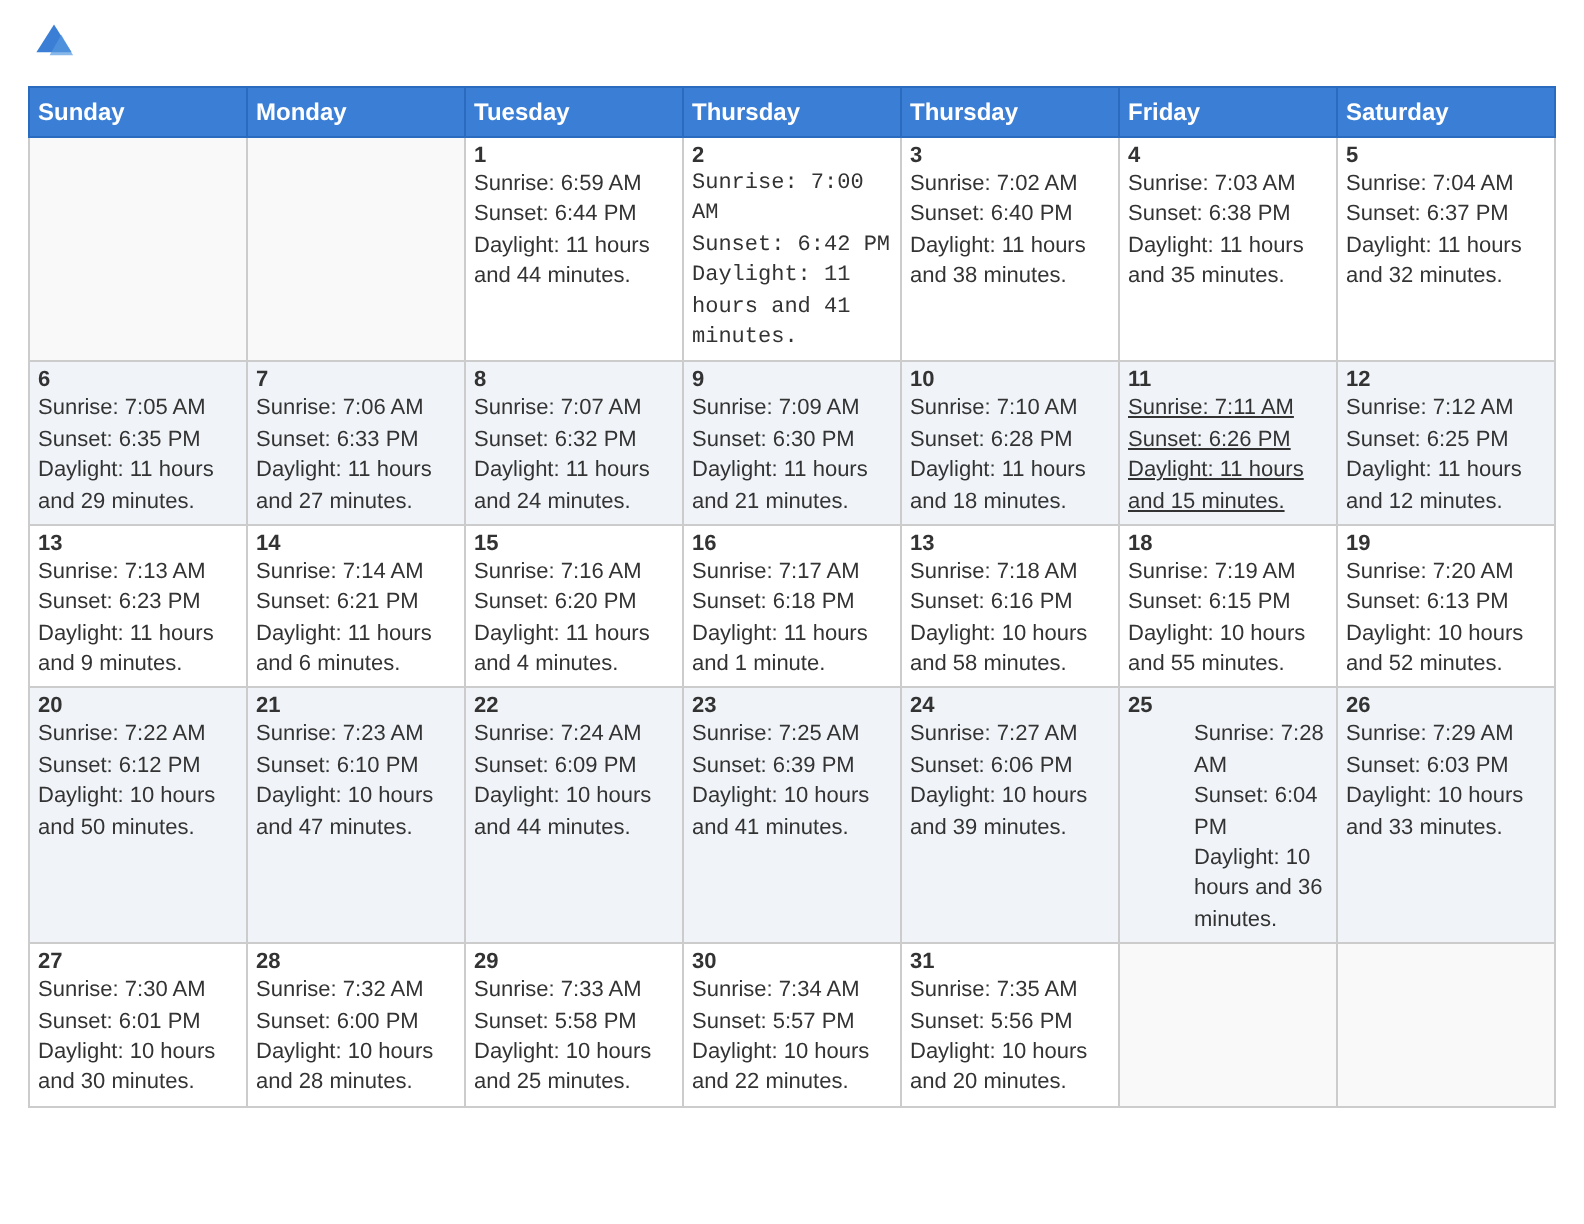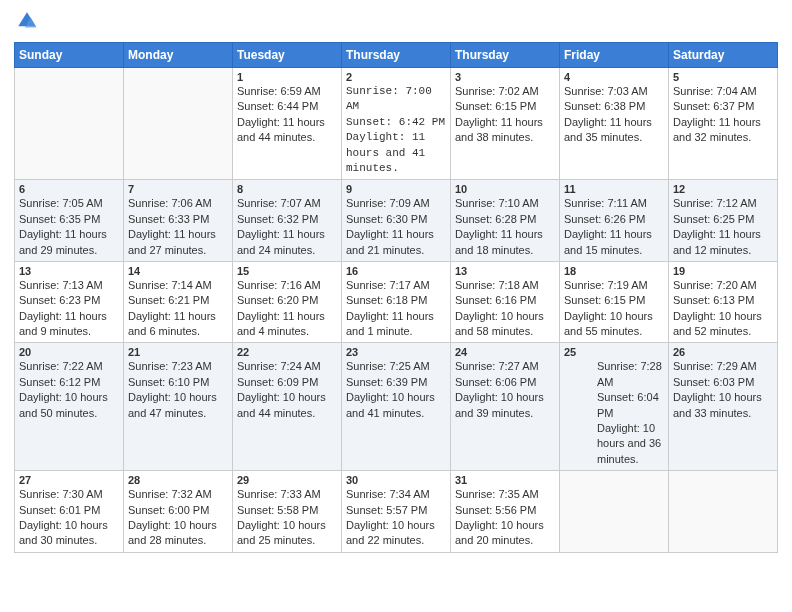--- a/index.html
+++ b/index.html
@@ -134,21 +134,21 @@
           </td>
           <td>
             <span class="day-num">2</span>
             <div class="cell-content" style="white-space: pre-line; font-family: Liberation Mono, monospace;">Sunrise: 7:00 AM
 Sunset: 6:42 PM
 Daylight: 11 hours and 41 minutes.</div>
           </td>
           <td>
             <span class="day-num">3</span>
             <div class="cell-content" style="white-space: pre-line;">Sunrise: 7:02 AM
-Sunset: 6:15 PM
+Sunset: 6:40 PM
 Daylight: 11 hours and 38 minutes.</div>
           </td>
           <td>
             <span class="day-num">4</span>
             <div class="cell-content" style="white-space: pre-line;">Sunrise: 7:03 AM
 Sunset: 6:38 PM
 Daylight: 11 hours and 35 minutes.</div>
           </td>
           <td>
             <span class="day-num">5</span>
@@ -183,21 +183,21 @@
 Daylight: 11 hours and 21 minutes.</div>
           </td>
           <td>
             <span class="day-num">10</span>
             <div class="cell-content" style="white-space: pre-line;">Sunrise: 7:10 AM
 Sunset: 6:28 PM
 Daylight: 11 hours and 18 minutes.</div>
           </td>
           <td>
             <span class="day-num">11</span>
-            <div class="cell-content" style="white-space: pre-line;">Sunrise: 7:11 AM
+            <div class="cell-content" style="white-space: pre-line; text-decoration: underline;">Sunrise: 7:11 AM
 Sunset: 6:26 PM
 Daylight: 11 hours and 15 minutes.</div>
           </td>
           <td>
             <span class="day-num">12</span>
             <div class="cell-content" style="white-space: pre-line;">Sunrise: 7:12 AM
 Sunset: 6:25 PM
 Daylight: 11 hours and 12 minutes.</div>
           </td>
         </tr>

